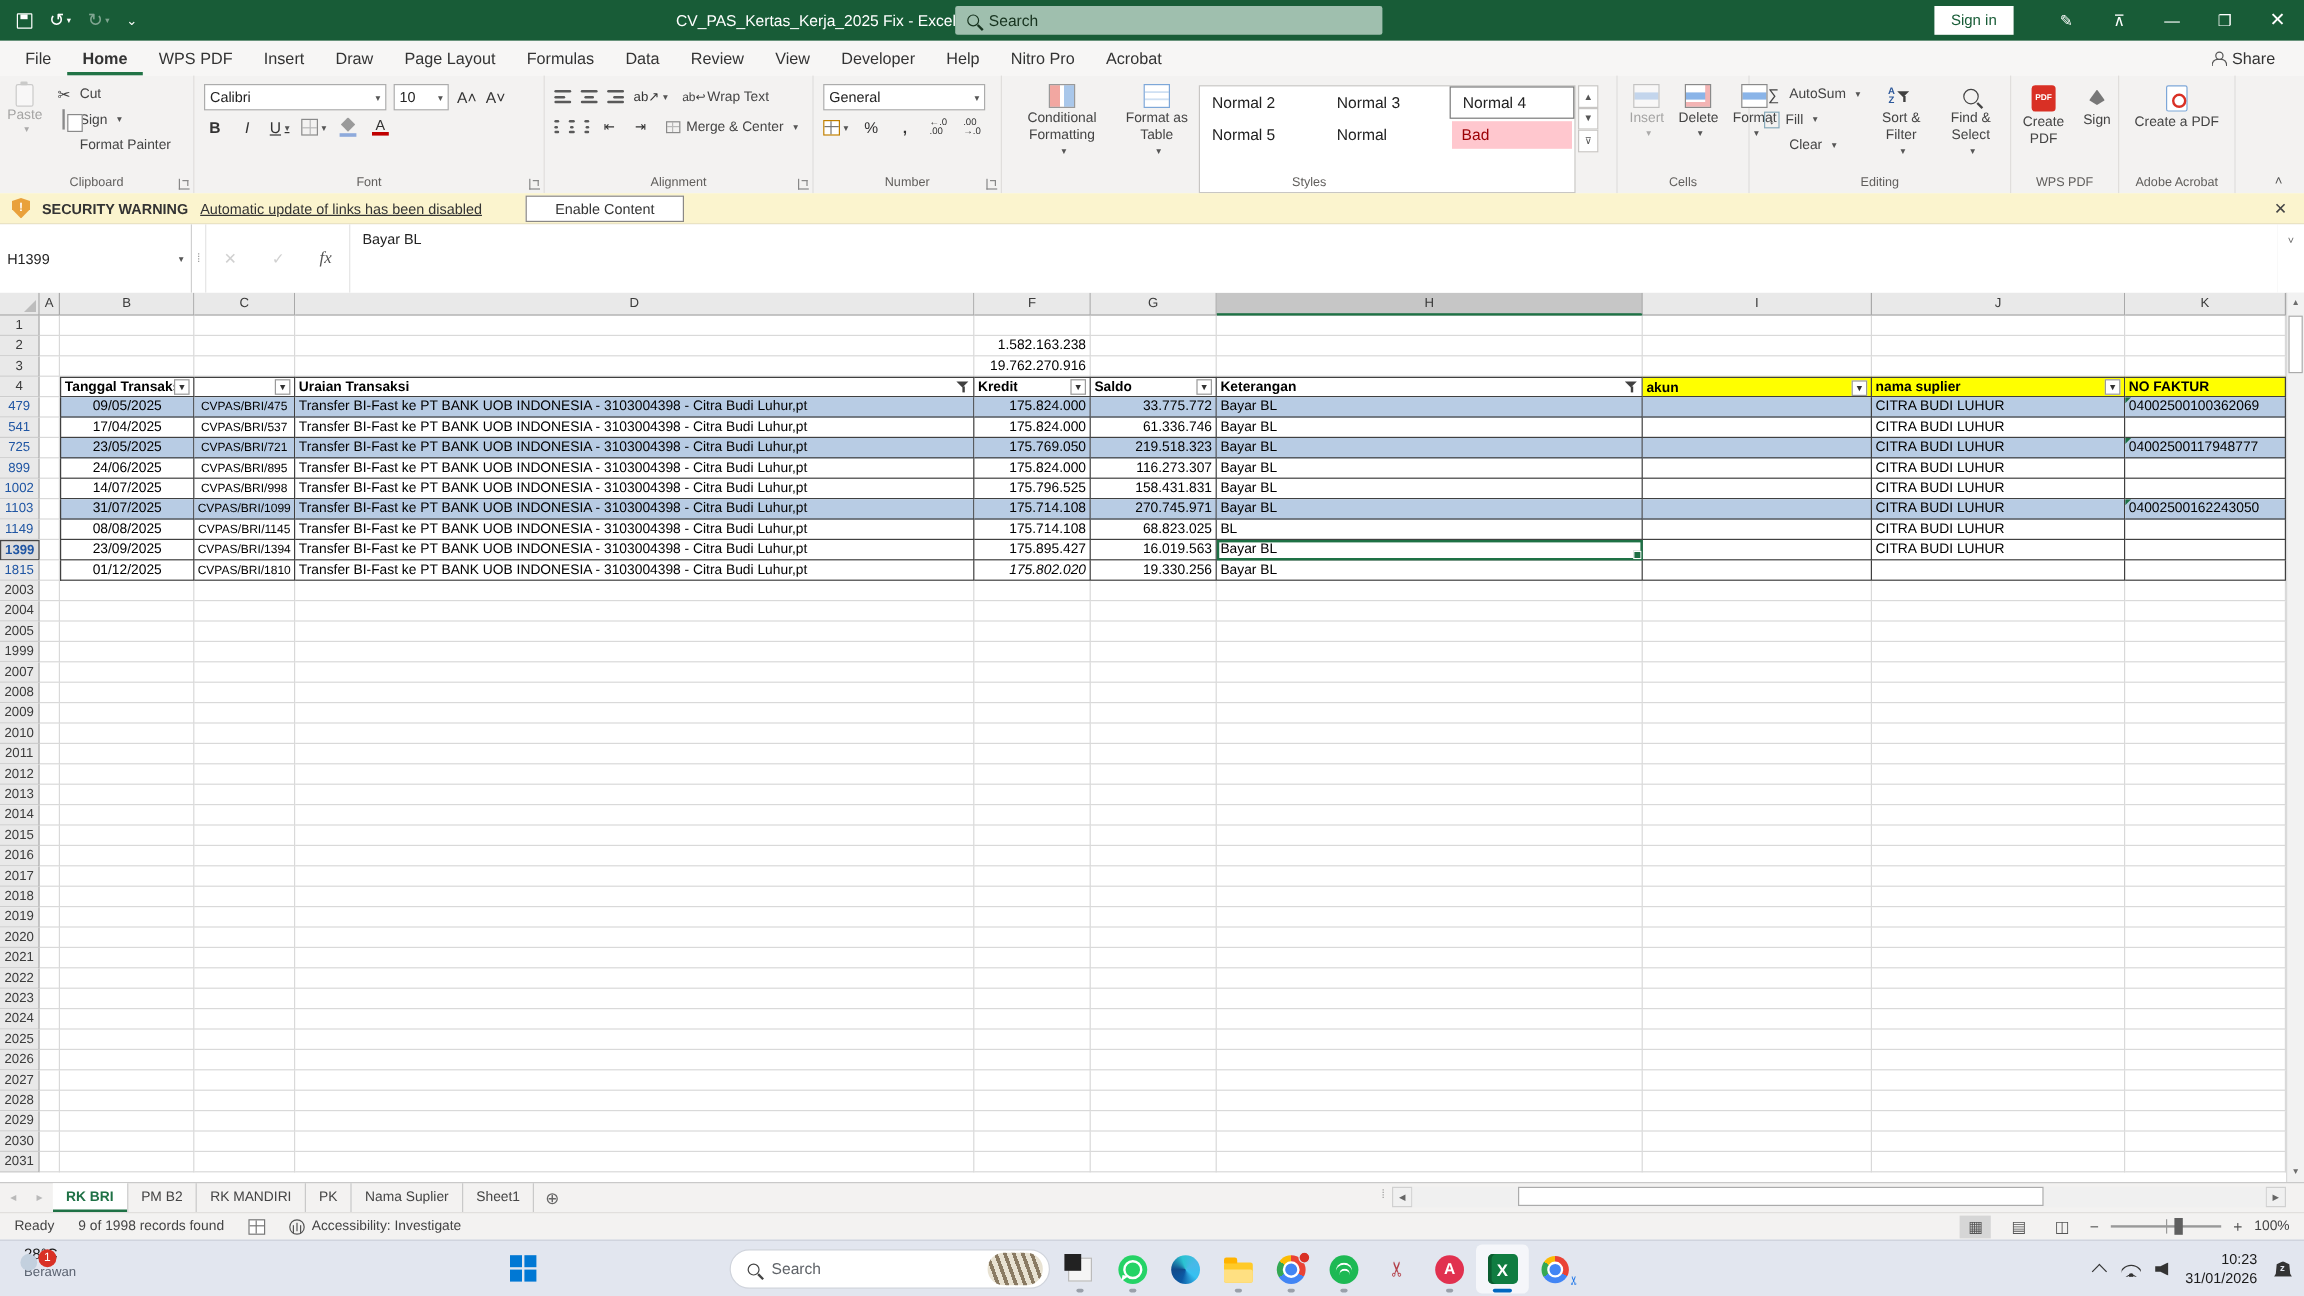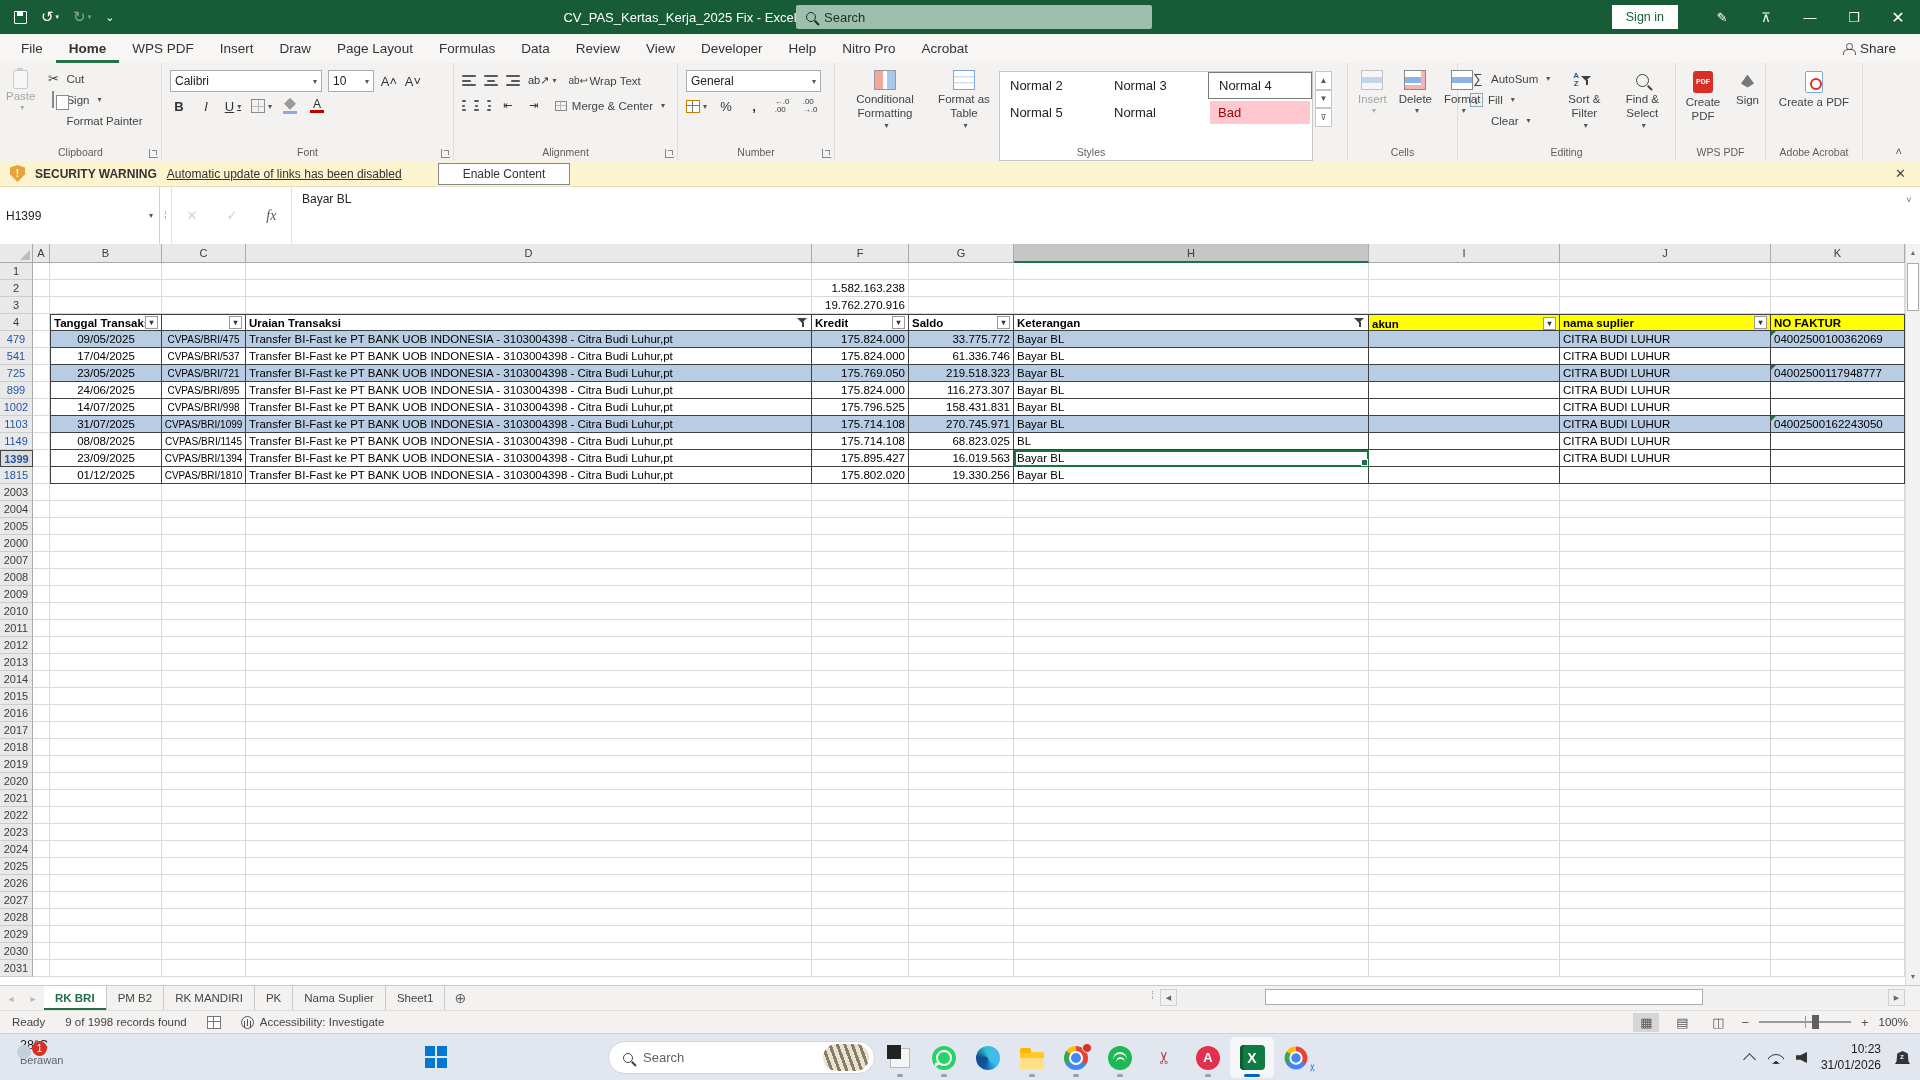--- a/index.html
+++ b/index.html
@@ -702,21 +702,21 @@
         <div class="cell tb" style="width: 191px;"></div>
         <div class="cell tb" style="width: 211px;">CITRA BUDI LUHUR</div>
         <div class="cell tb" style="width: 134px;"></div>
       </div>
       <div class="row">
         <div class="rn blue">1815</div>
         <div class="cell" style="width: 17px;"></div>
         <div class="cell tb first ctr" style="width: 112px;">01/12/2025</div>
         <div class="cell tb ctr sm" style="width: 84px;">CVPAS/BRI/1810</div>
         <div class="cell tb" style="width: 566px;">Transfer BI-Fast ke PT BANK UOB INDONESIA - 3103004398 - Citra Budi Luhur,pt</div>
-        <div class="cell tb num" style="width: 97px;">175.802.020</div>
+        <div class="cell tb num" style="width: 97px; font-style: italic;">175.802.020</div>
         <div class="cell tb num" style="width: 105px;">19.330.256</div>
         <div class="cell tb" style="width: 355px;">Bayar BL</div>
         <div class="cell tb" style="width: 191px;"></div>
         <div class="cell tb" style="width: 211px;"></div>
         <div class="cell tb" style="width: 134px;"></div>
       </div>
       <div class="row">
         <div class="rn">2003</div>
         <div class="cell" style="width: 17px;"></div>
         <div class="cell" style="width: 112px;"></div>
@@ -749,21 +749,21 @@
         <div class="cell" style="width: 84px;"></div>
         <div class="cell" style="width: 566px;"></div>
         <div class="cell" style="width: 97px;"></div>
         <div class="cell" style="width: 105px;"></div>
         <div class="cell" style="width: 355px;"></div>
         <div class="cell" style="width: 191px;"></div>
         <div class="cell" style="width: 211px;"></div>
         <div class="cell" style="width: 134px;"></div>
       </div>
       <div class="row">
-        <div class="rn">2000</div>
+        <div class="rn">1999</div>
         <div class="cell" style="width: 17px;"></div>
         <div class="cell" style="width: 112px;"></div>
         <div class="cell" style="width: 84px;"></div>
         <div class="cell" style="width: 566px;"></div>
         <div class="cell" style="width: 97px;"></div>
         <div class="cell" style="width: 105px;"></div>
         <div class="cell" style="width: 355px;"></div>
         <div class="cell" style="width: 191px;"></div>
         <div class="cell" style="width: 211px;"></div>
         <div class="cell" style="width: 134px;"></div>

